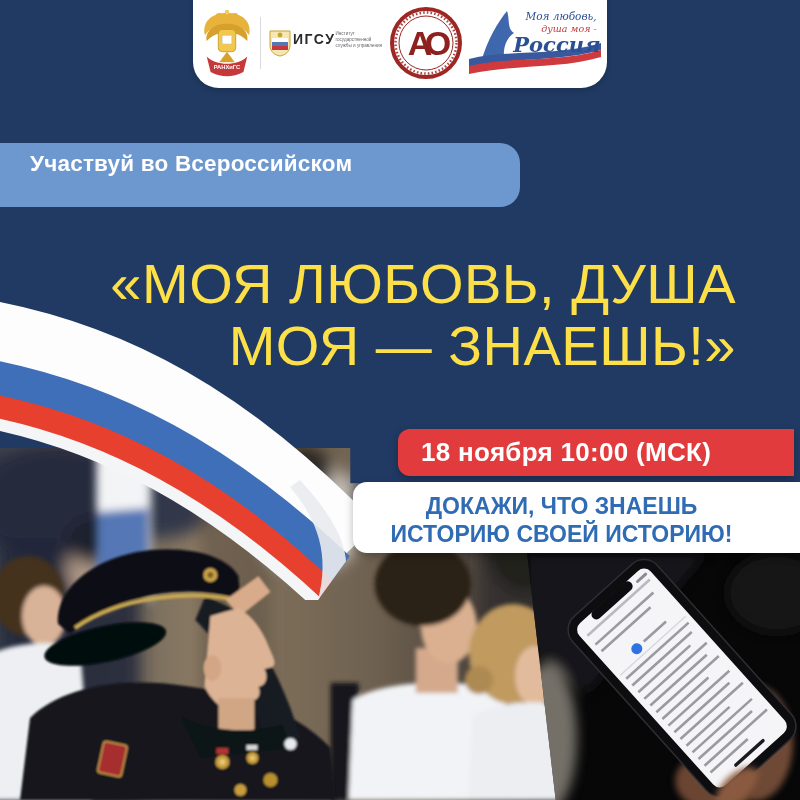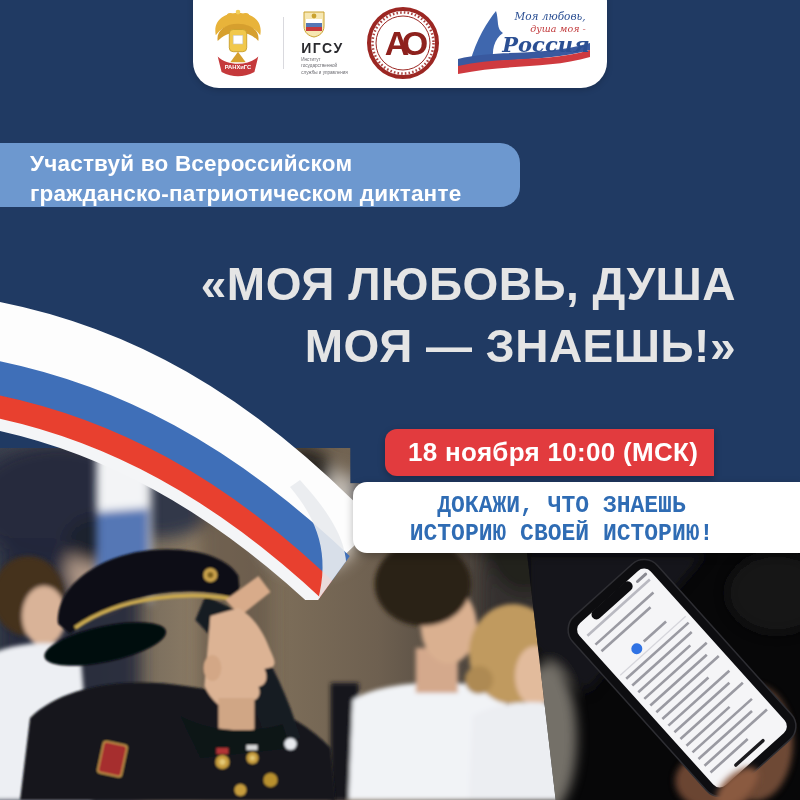--- a/index.html
+++ b/index.html
@@ -10,52 +10,51 @@
   }
   
   .header-band{
     position:absolute;left:193px;top:-24px;width:414px;height:112px;
     background:#ffffff;border-radius:26px;
     box-shadow:0 2px 6px rgba(0,0,0,.18);
     display:flex;align-items:center;justify-content:space-evenly;
     padding-top:22px;box-sizing:border-box;
   }
   .logo-divider{width:1px;height:52px;background:#d9d9de;}
-  .igsu-block{display:flex;flex-direction:column;align-items:flex-start;line-height:1;}
+  .igsu-block{display:flex;align-items:flex-start;line-height:1;}
   .igsu-title{font-size:14px;font-weight:800;color:#2a2a2e;letter-spacing:1.5px;margin-top:3px;}
   .igsu-sub{font-size:4.6px;color:#6a6a70;margin-top:2px;line-height:1.35;}
   .slogan-text{font-family:"DejaVu Serif", serif;font-style:italic;}
   
   .intro-banner{
     position:absolute;left:0;top:143px;width:520px;height:64px;
     background:#6d98cf;border-radius:0 20px 20px 0;
     color:#ffffff;font-weight:700;font-size:22.5px;line-height:1.32;
     padding:6px 12px 0 30px;box-sizing:border-box;letter-spacing:.2px;
   }
   
   .headline{
     position:absolute;left:58px;top:253px;width:678px;
-    text-align:right;color:#e5e5e5;font-weight:700;
-    font-size:46px;line-height:62px;letter-spacing:.5px;white-space:nowrap;
+    text-align:right;color:#fde047;font-weight:400;
+    font-size:56px;line-height:62px;letter-spacing:.5px;white-space:nowrap;
   }
   
   .date-badge{
-    position:absolute;left:385px;top:429px;width:329px;height:47px;
+    position:absolute;left:398px;top:429px;width:396px;height:47px;
     background:#e23b3e;border-radius:12px 0 0 12px;
     color:#ffffff;font-weight:800;font-size:26px;line-height:47px;
     padding-left:23px;box-sizing:border-box;letter-spacing:.3px;
     box-shadow:0 3px 7px rgba(0,0,0,.25);
   }
   .tagline-badge{
     position:absolute;left:353px;top:482px;width:447px;height:71px;
     background:#ffffff;border-radius:14px 0 0 14px;
     color:#2f6cb4;font-weight:800;font-size:23px;line-height:1.22;
     text-align:center;padding:10px 40px 0 10px;box-sizing:border-box;
     box-shadow:0 3px 8px rgba(0,0,0,.28);
-    font-family:Liberation Mono, monospace;
   }
   
   .ribbon-svg{position:absolute;left:0;top:255px;width:430px;height:345px;}
   
   .photo-left{position:absolute;left:0;top:448px;width:556px;height:352px;
     clip-path:polygon(0 0,63% 0,63% 10%,100% 10%,100% 100%,0 100%);}
   .photo-right{position:absolute;left:527px;top:553px;width:273px;height:247px;
     clip-path:polygon(0 0,100% 0,100% 100%,10.5% 100%);}
   svg{display:block;}
   text{font-family:"Liberation Sans",sans-serif;}
@@ -111,21 +110,20 @@
       <path d="M0 54 C40 44,85 52,132 38 L132 45 C90 57,45 52,0 62 Z" fill="#39599f"></path>
       <path d="M0 61 C42 51,88 58,132 45 L132 52 C92 64,48 59,0 69 Z" fill="#cf3a3f"></path>
       <text x="92" y="15" text-anchor="middle" class="slogan-text" font-size="10.5" fill="#2b4f93">Моя любовь,</text>
       <text x="100" y="27" text-anchor="middle" class="slogan-text" font-size="9.5" fill="#c23a3c">душа моя -</text>
       <text x="88" y="47" text-anchor="middle" class="slogan-text" font-size="21" font-weight="bold" fill="#2b4f93">Россия</text>
     </svg>
   </div>
 
   <div class="intro-banner">
     <div>Участвуй во Всероссийском</div>
-    <div>гражданско-патриотическом диктанте</div>
   </div>
 
   <div class="headline">
     <div>«МОЯ ЛЮБОВЬ, ДУША</div>
     <div>МОЯ — ЗНАЕШЬ!»</div>
   </div>
 
   <div class="photo-left">
   <svg width="556" height="352" viewBox="0 0 555 352" preserveAspectRatio="none">
     <defs>

